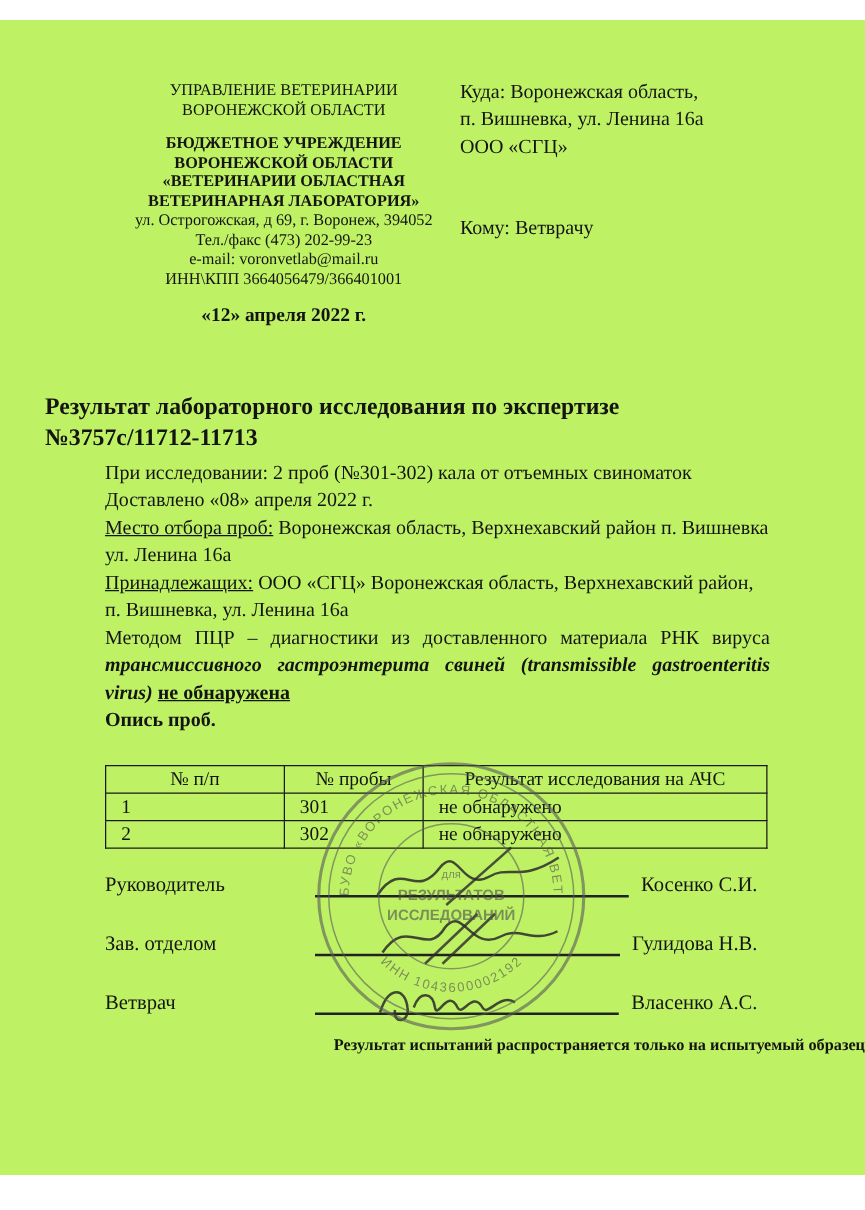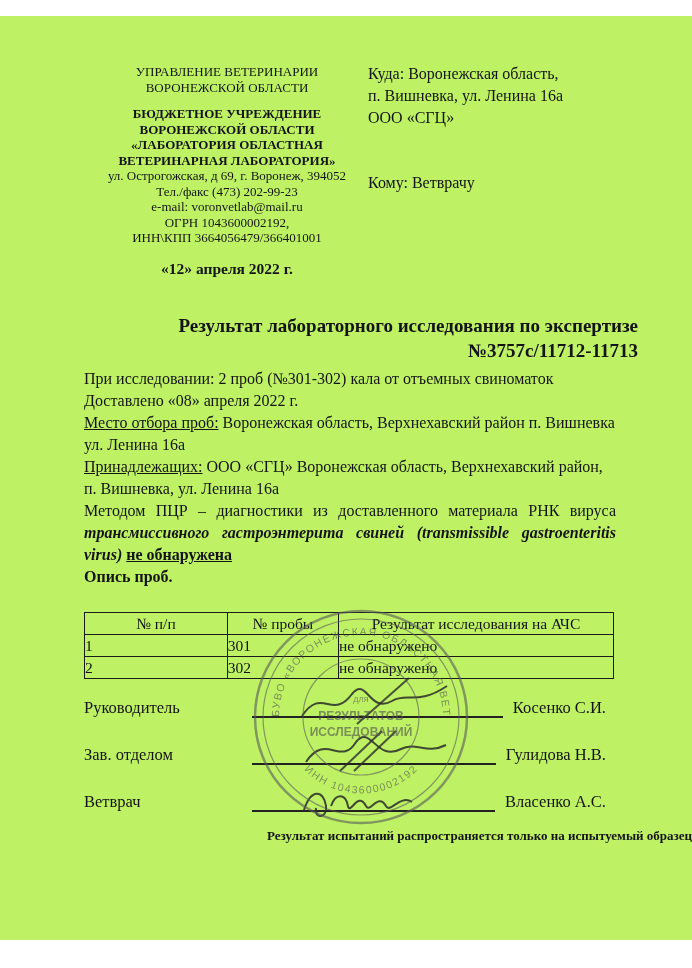--- a/index.html
+++ b/index.html
@@ -27,22 +27,22 @@
   
   .header-right {
     position: absolute;
     top: 47px; left: 368px; width: 300px;
     font-size: 16px; line-height: 22px;
   }
   .header-right .attn { margin-top: 43px; }
   
   .title {
     position: absolute;
-    top: 297px; left: 18px; width: 620px;
-    text-align: right; font-weight: bold;
+    top: 297px; left: 36px; width: 620px;
+    text-align: left; font-weight: bold;
     font-size: 19px; line-height: 25px;
   }
   
   .body-text {
     position: absolute;
     top: 352px; left: 84px; width: 532px;
     font-size: 16px; line-height: 22px;
   }
   .body-text p { margin: 0; }
   .body-text .just { text-align: justify; }
@@ -53,21 +53,21 @@
   
   .doc-table {
     position: absolute;
     top: 596px; left: 84px; width: 530px;
     border-collapse: collapse;
     font-size: 15.5px;
     background: transparent;
   }
   .doc-table th, .doc-table td {
     border: 1.5px solid #1a1a1a;
-    padding: 0 0; 
+    padding: 0 12px; 
     font-weight: normal; height: 22px;
   }
   .doc-table .c1 { width: 27%; }
   .doc-table .c2 { width: 21%; }
   .doc-table .c3 { width: 52%; }
   
   .sigs {
     position: absolute;
     top: 674px; left: 84px; width: 522px;
     font-size: 16.5px;
@@ -101,26 +101,25 @@
 <body>
 
 <div class="page">
 
   <div class="header-left">
     <div>УПРАВЛЕНИЕ ВЕТЕРИНАРИИ</div>
     <div>ВОРОНЕЖСКОЙ ОБЛАСТИ</div>
     <div class="gap"></div>
     <div class="org">БЮДЖЕТНОЕ УЧРЕЖДЕНИЕ</div>
     <div class="org">ВОРОНЕЖСКОЙ ОБЛАСТИ</div>
-    <div class="org">«ЛАБОРАТОРИЯ ОБЛАСТНАЯ</div>
+    <div class="org">«ВЕТЕРИНАРИИ ОБЛАСТНАЯ</div>
     <div class="org">ВЕТЕРИНАРНАЯ ЛАБОРАТОРИЯ»</div>
     <div>ул. Острогожская, д 69, г. Воронеж, 394052</div>
     <div>Тел./факс  (473) 202-99-23</div>
     <div>e-mail: voronvetlab@mail.ru</div>
-    <div>ОГРН 1043600002192,</div>
     <div>ИНН\КПП 3664056479/366401001</div>
     <div class="doc-date">«12» апреля 2022 г.</div>
   </div>
 
   <div class="header-right">
     <div>Куда: Воронежская область,</div>
     <div> п. Вишневка,  ул. Ленина 16а</div>
     <div>ООО «СГЦ»</div>
     <div class="attn">Кому: Ветврачу</div>
   </div>

